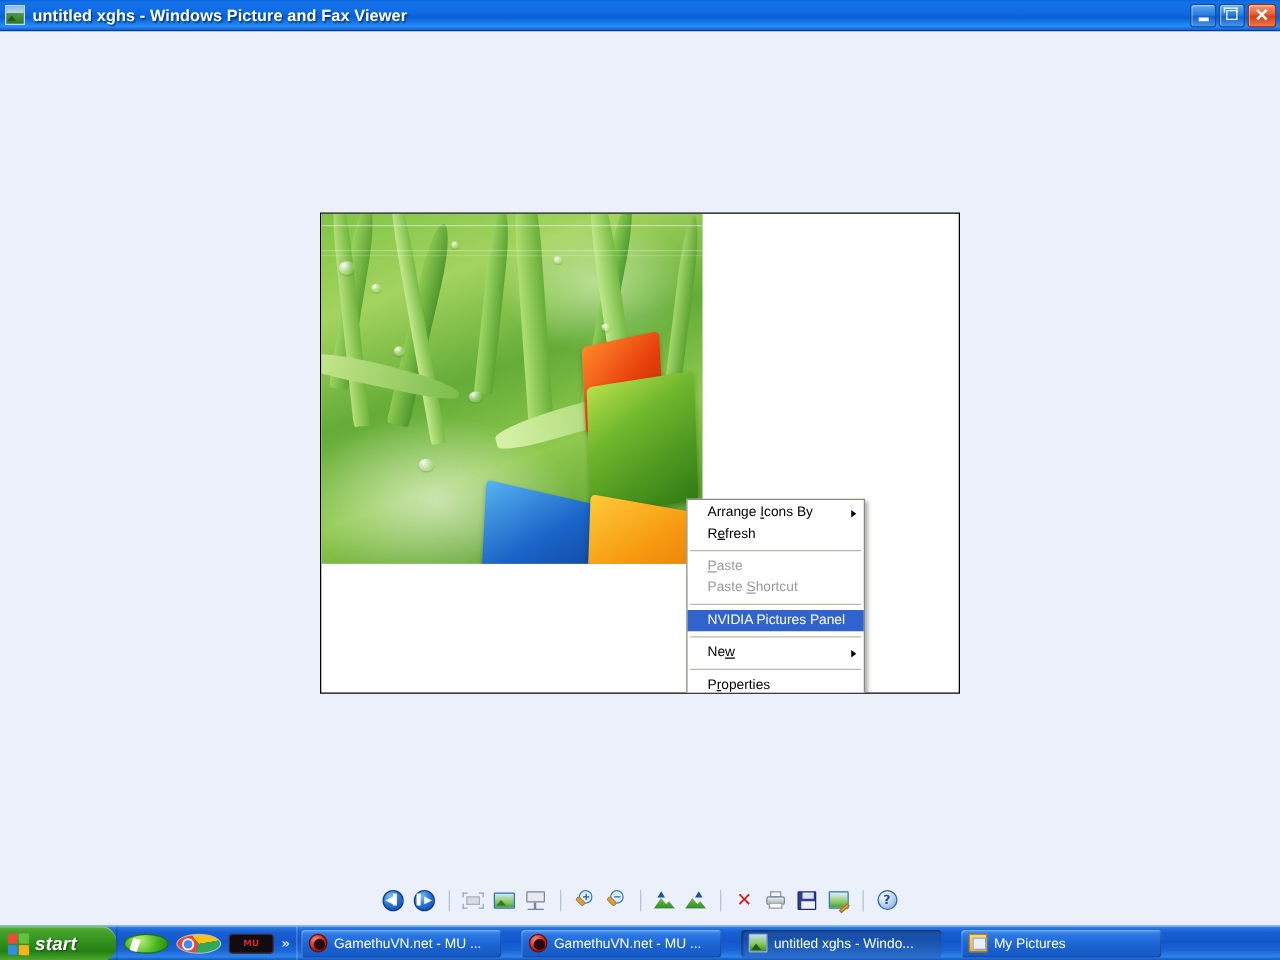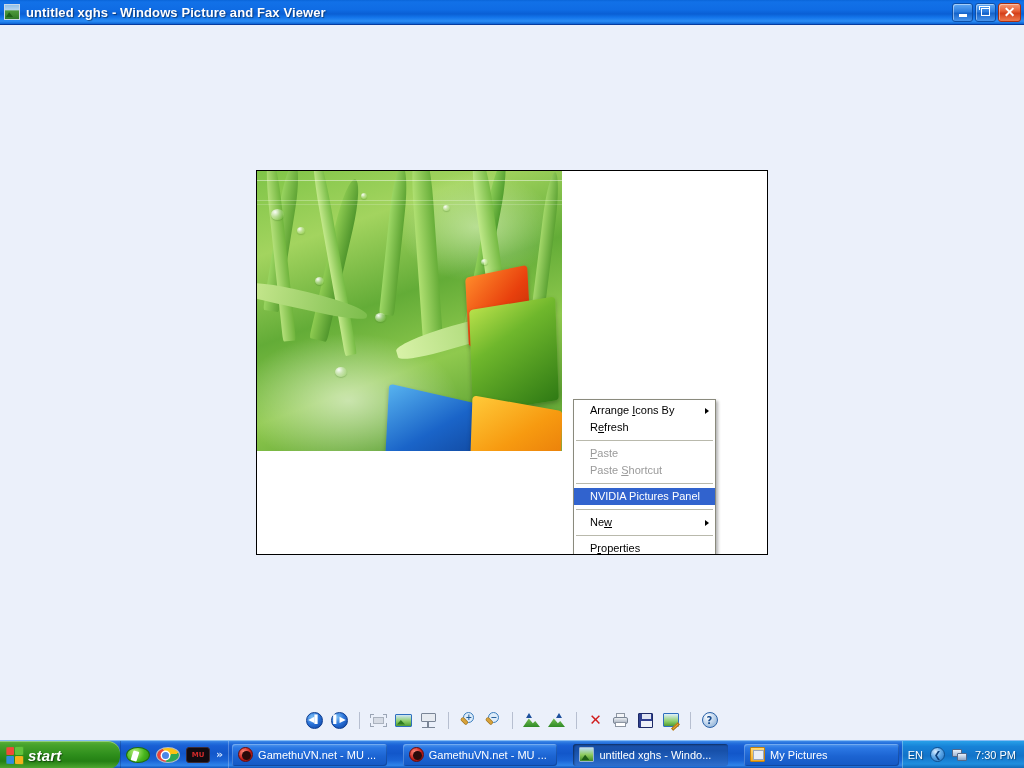--- a/index.html
+++ b/index.html
@@ -113,21 +113,21 @@
                  transform: skewY(-7deg) rotate(-2deg); }
   .pane.blue   { left:-22px; top:122px; width:86px; height:80px;
                  background: linear-gradient(140deg,#58b4f0 0%,#1a64c8 50%,#0d3d8f 100%);
                  transform: skewY(10deg) rotate(3deg); }
   .pane.orange { left:62px;  top:132px; width:90px; height:86px;
                  background: linear-gradient(140deg,#ffcb3a 0%,#f79a10 45%,#e06a05 100%);
                  transform: skewY(8deg) rotate(2deg); }
 
   
   #ctxmenu {
-    position: absolute; left: 316px; top: 228px;
+    position: absolute; left: 292px; top: 228px;
     width: 143px;
     background: #ffffff;
     border: 1px solid #8a8a7d;
     box-shadow: 2px 2px 3px rgba(0,0,0,0.30);
     padding: 2px 0 2px 0;
     font-size: 11px;
     color: #000000;
     z-index: 20;
   }
   .mi {
@@ -232,21 +232,21 @@
   
   #taskbar {
     position: absolute; left: 0; top: 740px; width: 1024px; height: 28px;
     background: linear-gradient(to bottom,
       #3f8ae8 0%, #2470dd 8%, #195fd4 18%, #1257ca 46%,
       #1a64d6 72%, #2f84ea 90%, #1356bb 100%);
     border-top: 1px solid #86bcf5;
     display: flex; align-items: stretch;
   }
   #startbtn {
-    width: 120px; height: 28px;
+    width: 93px; height: 28px;
     background: linear-gradient(to bottom, #5cb33a 0%, #47a22c 14%, #2f8f1c 48%, #248014 72%, #54ad34 100%);
     border-radius: 0 12px 12px 0;
     display:flex; align-items:center; gap:5px; padding-left:6px;
     box-shadow: inset 0 1px 0 rgba(255,255,255,0.35);
     flex: 0 0 auto;
   }
   #startflag {
     width:17px; height:17px; display:grid;
     grid-template-columns: 1fr 1fr; grid-template-rows: 1fr 1fr; gap:1.5px;
     transform: perspective(30px) rotateY(-7deg);
@@ -259,21 +259,21 @@
   #startlbl {
     color:#ffffff; font-size:15px; font-style:italic; font-weight:bold;
     text-shadow: 1px 1px 1px rgba(0,0,0,0.45); letter-spacing:0.2px;
   }
   #quicklaunch {
     display:flex; align-items:center; gap:6px; padding:0 6px;
     border-right:1px solid rgba(255,255,255,0.25);
     box-shadow: inset 1px 0 0 rgba(0,0,0,0.18);
     flex: 0 0 auto;
   }
-  .qlicon { width:24px; height:16px; border-radius:3px; position:relative; }
+  .qlicon { width:36px; height:16px; border-radius:3px; position:relative; }
   .ql-idm { border-radius:50%;
             background: radial-gradient(circle at 36% 30%, #b8f07a 0%, #49b71e 55%, #2a8a10 100%);
             border:1px solid #1f6e0c; }
   .ql-idm::after{ content:""; position:absolute; left:5px; top:3px; width:6px; height:10px;
                   background:#ffffff; border-radius:1px; transform:rotate(18deg); }
   .ql-chrome { border-radius:50%;
                background: conic-gradient(from 200deg, #e8453c 0deg 120deg, #fcc214 120deg 240deg, #31a853 240deg 360deg);
                border:1px solid #b6bcc4; }
   .ql-chrome::after { content:""; position:absolute; left:4.5px; top:4.5px; width:7px; height:7px;
                       border-radius:50%; background:#4a86e8; box-shadow:0 0 0 1.4px #ffffff; }
@@ -576,24 +576,15 @@
         <span class="tico tico-pic"></span>
         <span class="tlabel">untitled xghs - Windo...</span>
       </div>
 
       <div class="task">
         <span class="tico tico-folder"></span>
         <span class="tlabel">My Pictures</span>
       </div>
     </div>
 
-    <div id="tray">
-      <span id="lang">EN</span>
-      <span id="traychev">❮</span>
-      <span id="netico">
-        <i class="m1"></i>
-          <i class="m2"></i>
-      </span>
-      <span id="clock">7:30 PM</span>
-    </div>
   </div>
 
 </div>
 
 </body></html>

